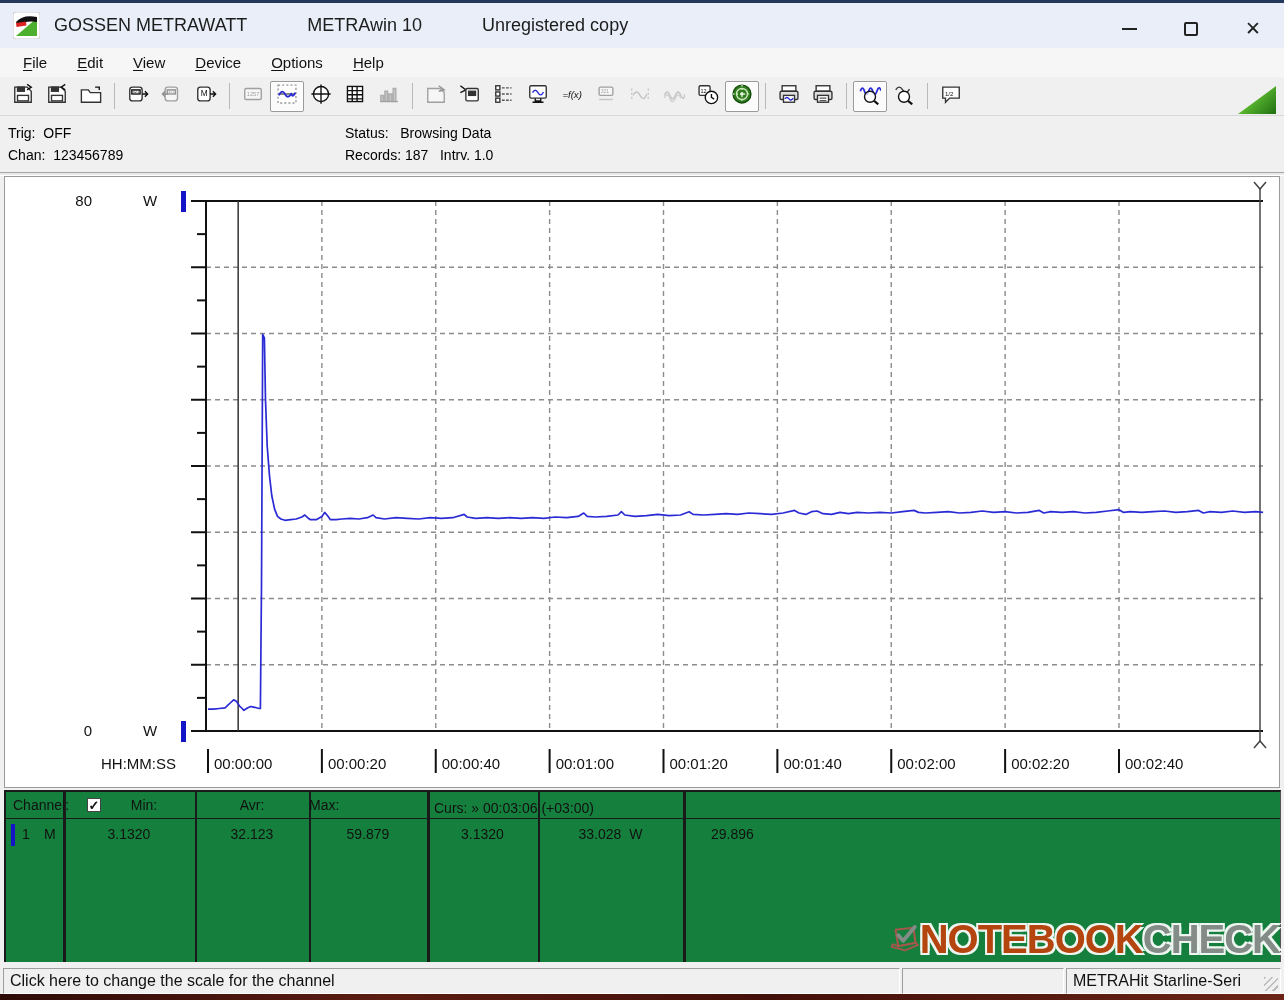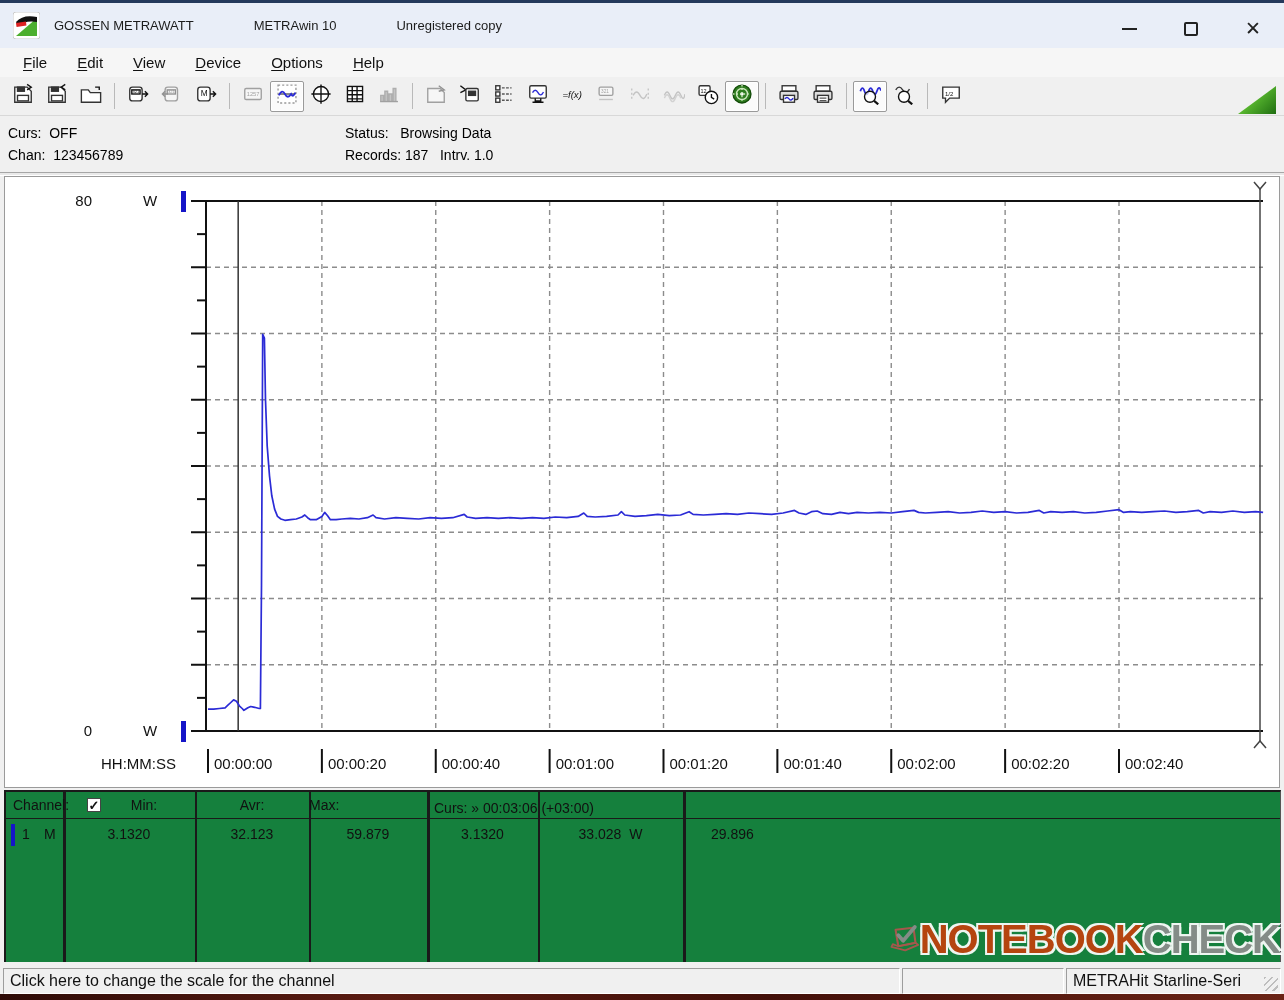--- a/index.html
+++ b/index.html
@@ -10,21 +10,21 @@
     font-family:"Liberation Sans", sans-serif;
     color:#111;
   }
   
   .titlebar {
     position:absolute; left:0; top:0; width:1284px; height:48px;
     background:#e9eef8; border-top:3px solid #24395c;
     display:flex; align-items:center;
   }
   .app-icon { width:27px; height:27px; margin-left:13px; margin-right:14px; }
-  .title-text { font-size:13px; color:#1c1c1c; margin-right:60px; white-space:nowrap; }
+  .title-text { font-size:18px; color:#1c1c1c; margin-right:60px; white-space:nowrap; }
   .win-controls { position:absolute; right:0; top:3px; height:45px; display:flex; }
   .win-btn { width:62px; height:45px; display:flex; align-items:center; justify-content:center; color:#222; }
   .glyph-min { width:15px; height:0; border-top:2px solid #222; display:block; }
   .glyph-max { width:14px; height:14px; border:2px solid #222; border-radius:2px; display:block; }
   .glyph-close { font-size:19px; line-height:1; }
   
   .menubar {
     position:absolute; left:0; top:48px; width:1284px; height:29px;
     background:#f6f6f6; display:flex; align-items:center;
     font-size:15px; padding-left:12px;
@@ -324,21 +324,21 @@
     <div class="tb-btn">
       <span><svg width="22" height="22" viewBox="0 0 16 16" fill="none" stroke="#333" stroke-width="1">
           <path d="M2 3h12v8H7l-3 3v-3H2z" fill="#fff"></path>
           <text x="3.6" y="9.4" font-size="4.4" stroke="none" fill="#111">1/2</text>
         </svg></span>
     </div>
   </div>
 <div class="green-corner" style="top:86px;"></div>
 
 <div class="infostrip">
-  <span class="cell" style="left:8px; top:9px;"><span>Curs:</span>  <span>OFF</span></span>
+  <span class="cell" style="left:8px; top:9px;"><span>Trig:</span>  <span>OFF</span></span>
   <span class="cell" style="left:8px; top:31px;"><span>Chan:</span>  <span>123456789</span></span>
   <span class="cell" style="left:345px; top:9px;"><span>Status:</span>   <span>Browsing Data</span></span>
   <span class="cell" style="left:345px; top:31px;"><span>Records:</span> <span>187</span>   <span>Intrv.</span> <span>1.0</span></span>
 </div>
 <div class="strip-groove"></div>
 
 <div class="chart-panel">
   <svg id="chartSvg" class="chart-svg" width="1274" height="610" viewBox="4 176 1274 610">
       <line x1="190" y1="730" x2="205" y2="730" stroke="#111" stroke-width="2"></line>
       <line x1="196" y1="696.875" x2="205" y2="696.875" stroke="#111" stroke-width="2"></line>

